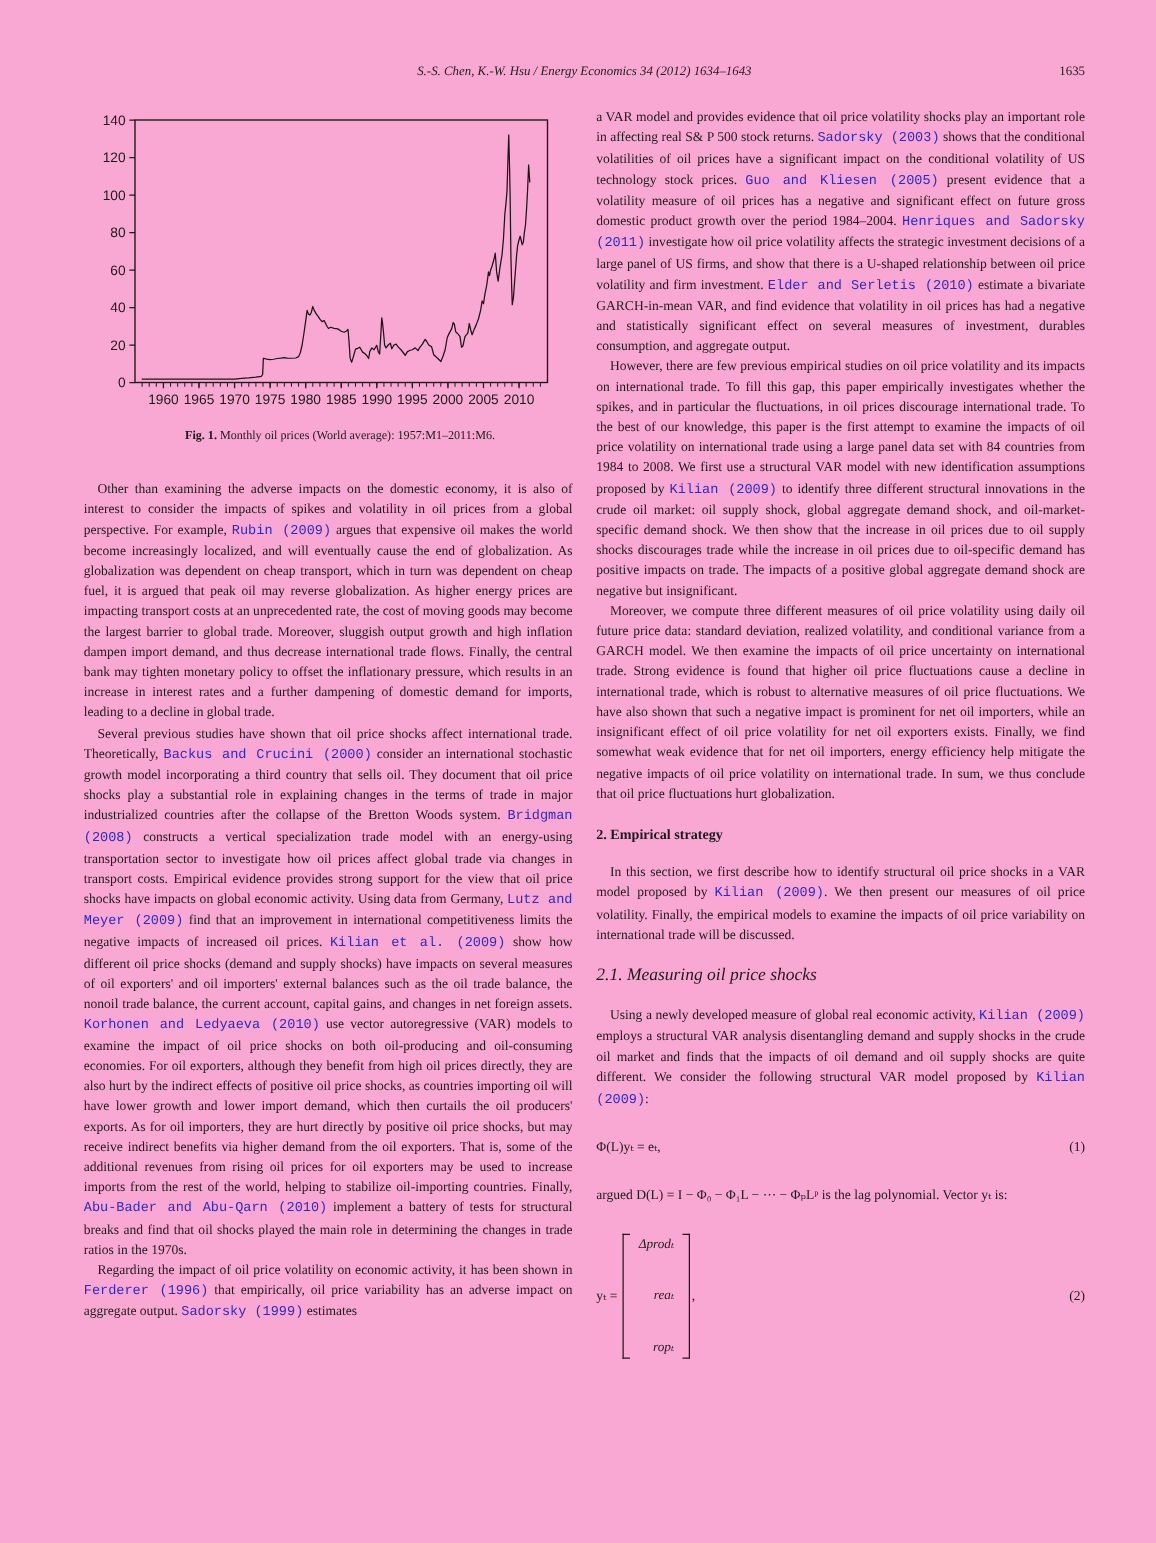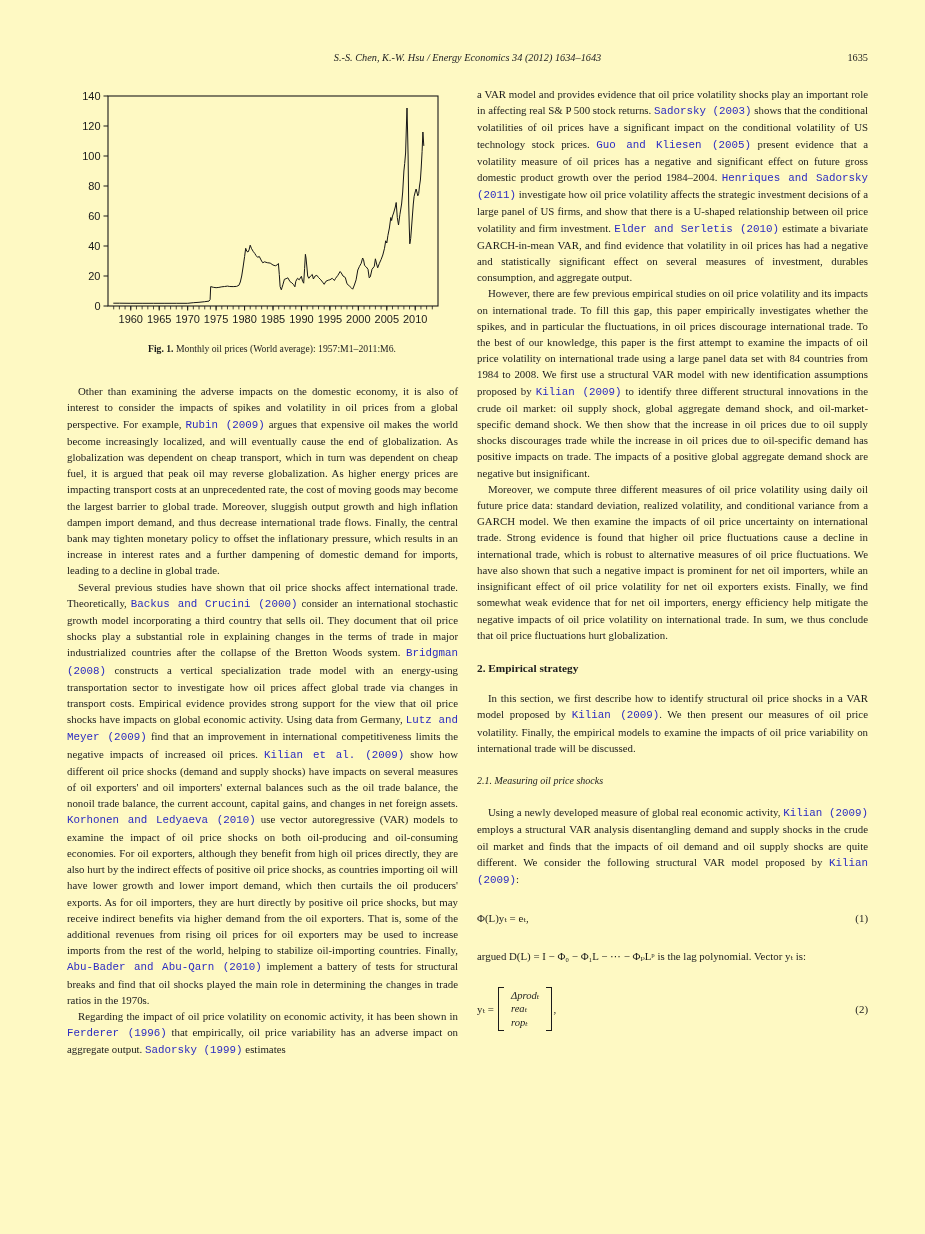--- a/index.html
+++ b/index.html
@@ -1,53 +1,53 @@
 <!DOCTYPE html>
 <html><head>
 <meta charset="utf-8">
 <style>
   html,body { margin:0; padding:0; background:#ffffff; }
   .page {
-    position:relative; width:925px; height:1234px; background:#fef9c3;
+    position:relative; width:925px; height:1234px; background:#f9a8d4;
     font-family:"Liberation Serif","DejaVu Serif",serif; color:#1c1c1c;
     overflow:hidden;
   }
   .running-head {
     position:absolute; top:52px; left:67px; width:801px; height:14px;
     font-size:10.3px; color:#222;
   }
   .rh-center { text-align:center; font-style:italic; }
   .rh-page { position:absolute; right:0; top:0; font-style:normal; }
 
   .columns { position:absolute; top:86px; left:67px; width:801px; display:flex; gap:19px; }
   .col { width:391px; font-size:10.85px; line-height:16.2px; text-align:justify; }
 
   p.body-para { margin:0; }
   .indent { text-indent:11px; }
   .cite { color:#2b2bc2;font-family:Liberation Mono, monospace; }
   .math { }
 
   h2.section { font-size:11.3px; font-weight:bold; margin:17px 0 14px 0; text-align:left; }
-  h3.subsection { font-size:10px; font-style:italic; font-weight:normal; margin:17px 0 15px 0; text-align:left; }
+  h3.subsection { font-size:14px; font-style:italic; font-weight:normal; margin:17px 0 15px 0; text-align:left; }
 
   .figure-block { margin:2px 0 26px 0; }
   .fig-caption { text-align:center; font-size:9.7px; margin-top:9px; color:#1c1c1c; }
   .fig-caption .cap-label { font-weight:bold;margin-left:19px; }
 
   .eq-row { display:flex; justify-content:space-between; align-items:center; margin:22px 0; }
   .eq-expr { }
   .eq-num { font-style:normal; }
   .where-para { margin:0; }
 
   .eq-matrix-left { display:flex; align-items:center; }
   .matrix { display:inline-flex; align-items:stretch; margin:0 1px 0 4px; }
   .brk { width:5px; border:1.2px solid #1c1c1c; }
   .brk-l { border-right:none; }
   .brk-r { border-left:none; }
-  .mat-rows { display:flex; flex-direction:column; align-items:flex-start; padding:2px 7px; line-height:13.5px; font-style:italic; font-size:10.6px; }
+  .mat-rows { display:flex; flex-direction:column; align-items:flex-end; padding:2px 7px; line-height:13.5px; font-style:italic; font-size:10.6px;gap:28px; }
 
   .chart-wrap svg { display:block; }
   .chart-wrap text { font-family:"Liberation Sans","DejaVu Sans",sans-serif; font-size:11px; fill:#1a1a1a; }
 </style>
 </head>
 <body>
 
 <div class="page">
 
   <div class="running-head">

